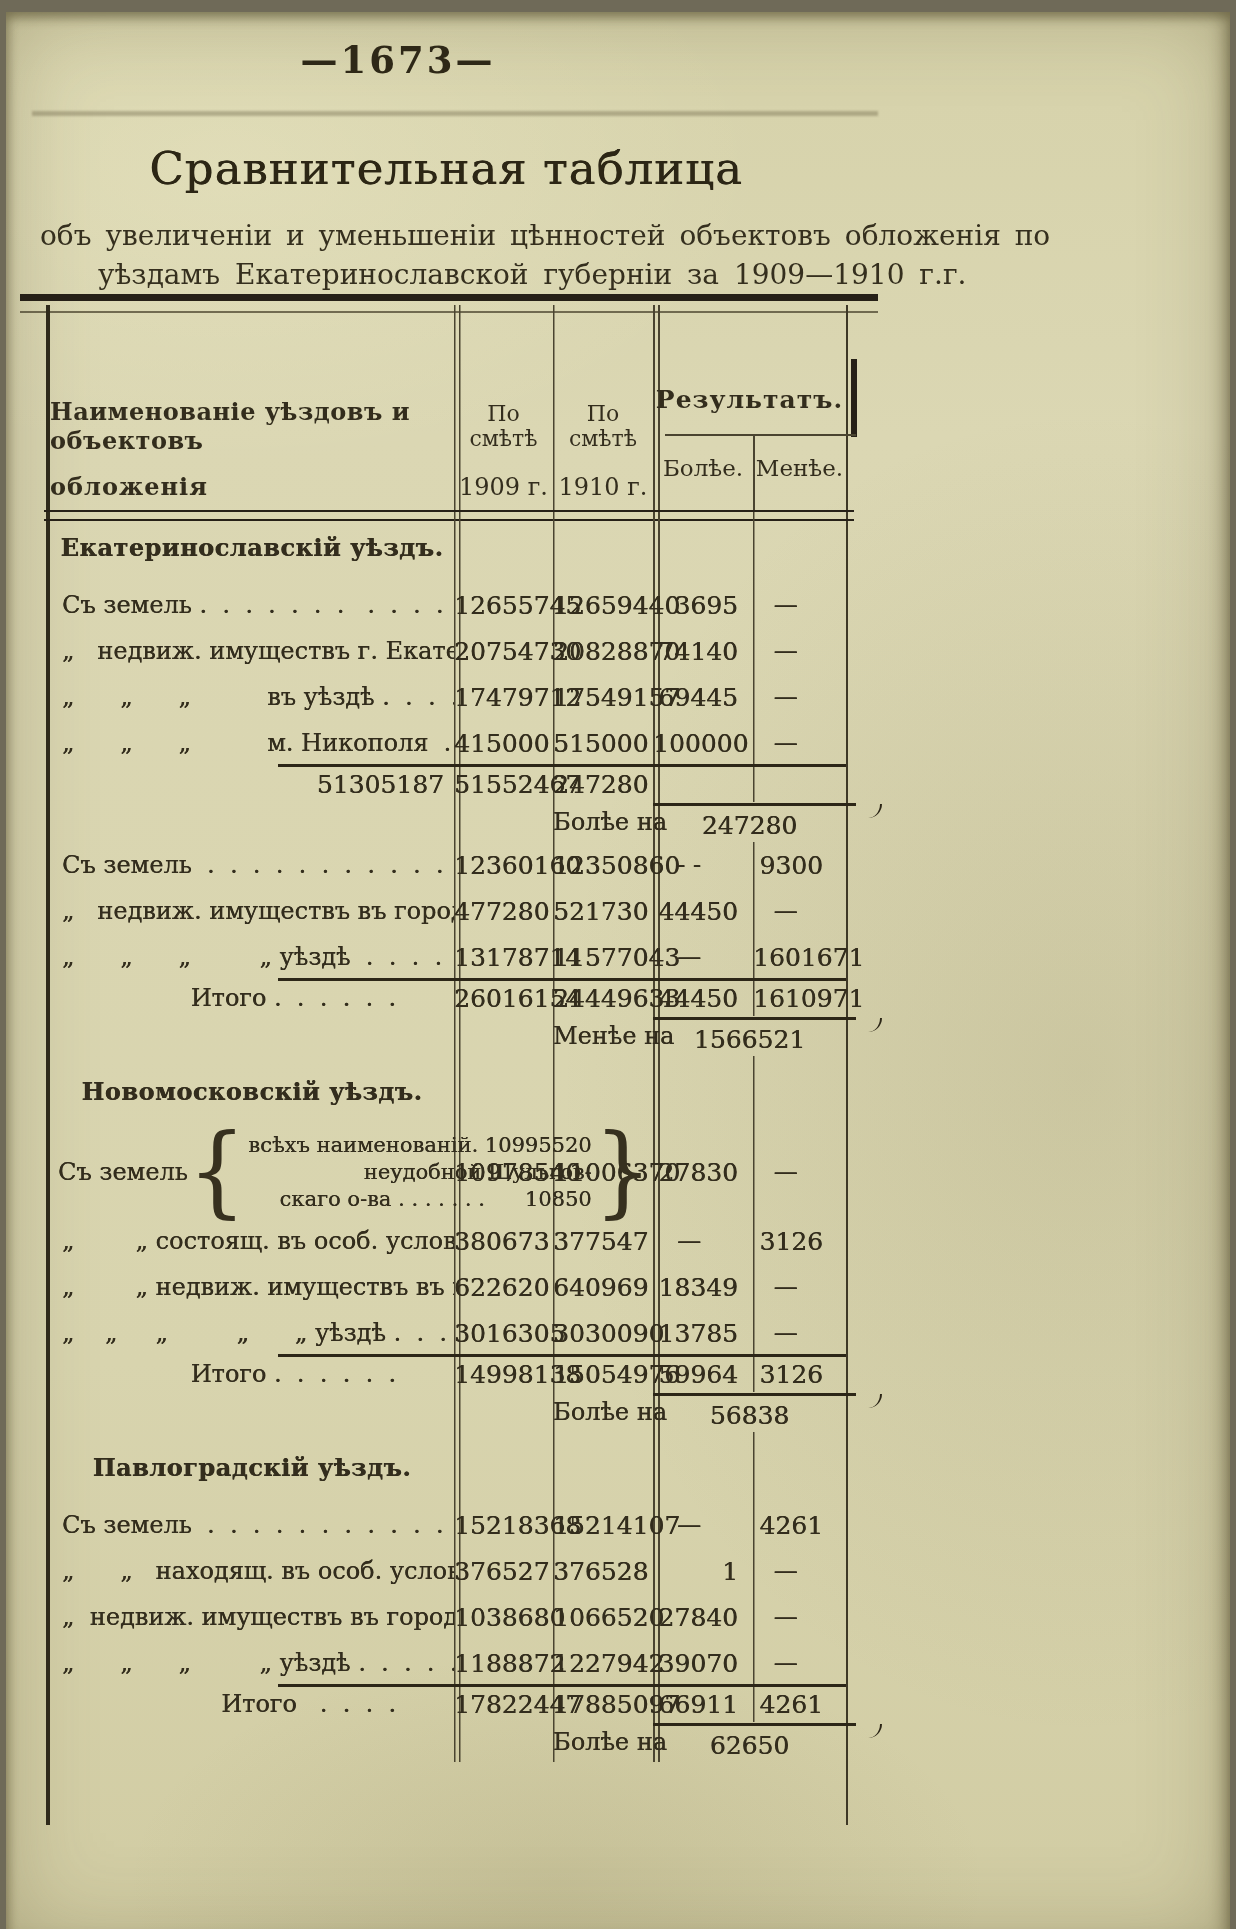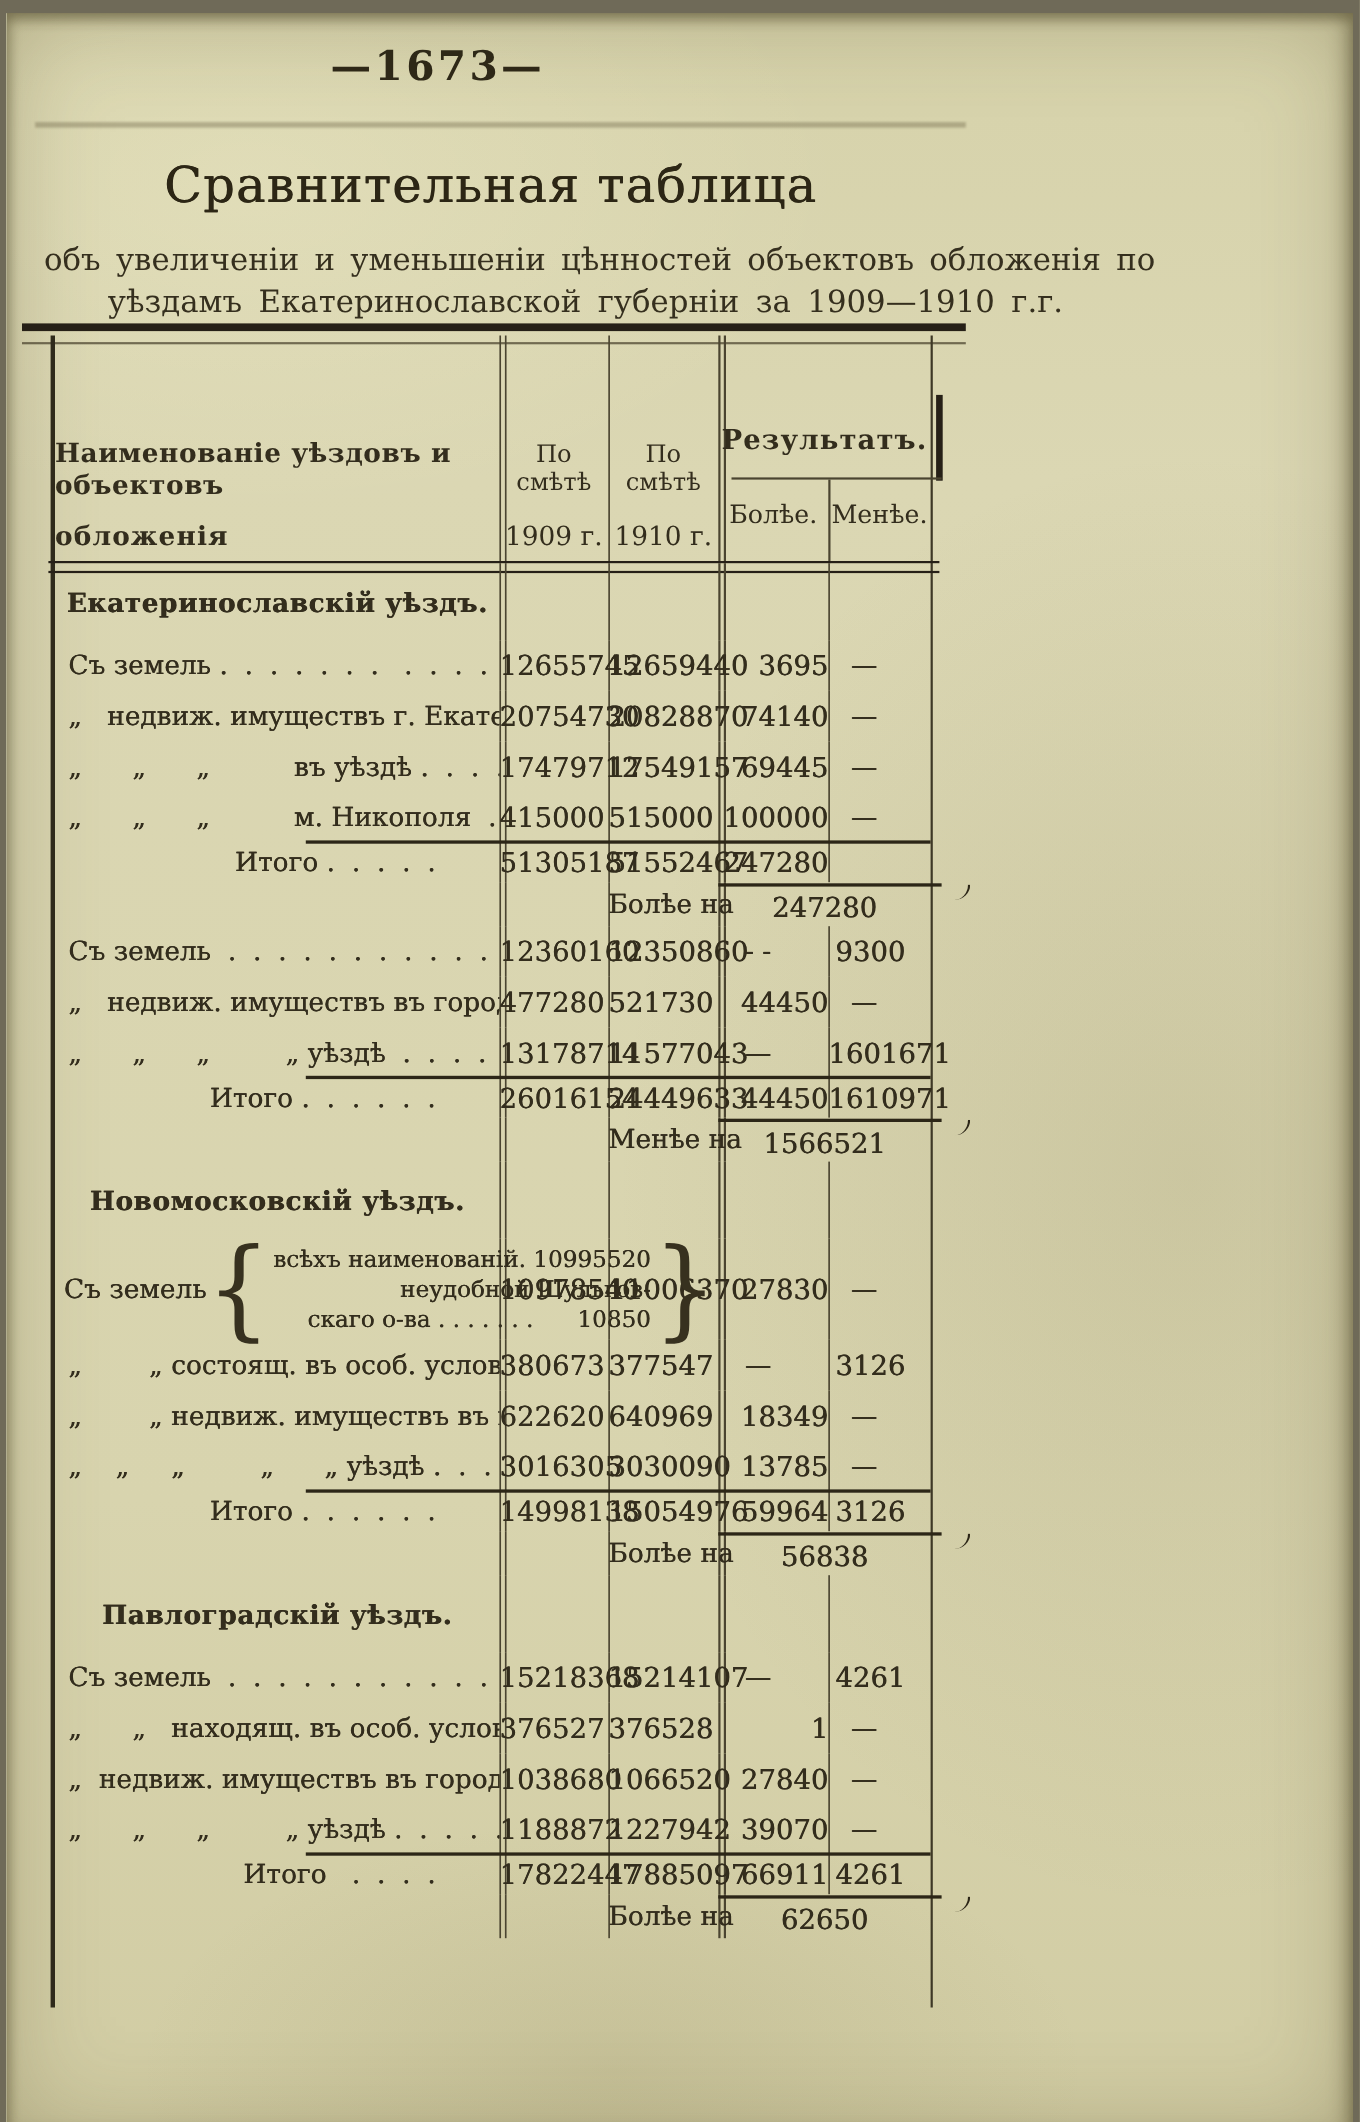--- a/index.html
+++ b/index.html
@@ -115,21 +115,21 @@
   }
   .row.heading{height:70px;}
   .row.brace-row{height:92px;}
   .row.itogo{height:36px;}
   .row.summary{height:40px;grid-template-columns:404px 99px 100px 193px;}
   .c-label{padding-left:12px;white-space:pre;overflow:hidden;text-shadow:.3px 0 0 currentColor;}
   .c-heading{text-align:center;font-weight:700;letter-spacing:.5px;text-shadow:.4px 0 0 currentColor;}
   .c-num{font-size:25px;text-align:right;text-shadow:.4px 0 0 currentColor;}
   .c-1909{padding-right:10px;}
   .c-1910{padding-right:12px;}
-  .c-more{}
+  .c-more{padding-right:15px;}
   .c-less{padding-right:23px;}
   .c-num.dash{text-align:center;padding-right:28px;font-size:24px;}
   .itogo .c-label{text-align:right;padding-right:58px;white-space:pre;}
   .itogo-rule{position:absolute;left:228px;right:0;top:-2px;height:2.5px;background:#2c2617;}
   .summary .c-sumlabel{text-align:right;padding-right:4px;white-space:nowrap;text-shadow:.3px 0 0 currentColor;}
   .summary .c-sumvalue{position:relative;text-align:center;font-size:25px;padding-top:6px;text-shadow:.4px 0 0 currentColor;}
   .hook{position:absolute;left:603px;right:-10px;top:1px;height:2.5px;background:#2c2617;}
   .hook-tail{position:absolute;left:calc(100% + 8px);top:1px;width:16px;height:14px;
     border-right:2.5px solid #2c2617;border-bottom-right-radius:14px;}
   
@@ -212,21 +212,20 @@
   </div>
             <div class="row cols">
     <div class="c-label">„      „      „          м. Никополя  .  .</div>
     <div class="c-num c-1909">415000</div>
     <div class="c-num c-1910">515000</div>
     <div class="c-num c-more">100000</div>
     <div class="c-num c-less dash">—</div>
   </div>
             <div class="row itogo cols">
     <div class="itogo-rule"></div>
-    <div class="c-label">Итого .  .  .  .  .</div>
     <div class="c-num c-1909">51305187</div>
     <div class="c-num c-1910">51552467</div>
     <div class="c-num c-more">247280</div>
     <div class="c-num c-less"></div>
   </div>
             <div class="row summary cols-nosub">
     <div class="hook">
       <span class="hook-tail"></span>
     </div>
     <div></div>

